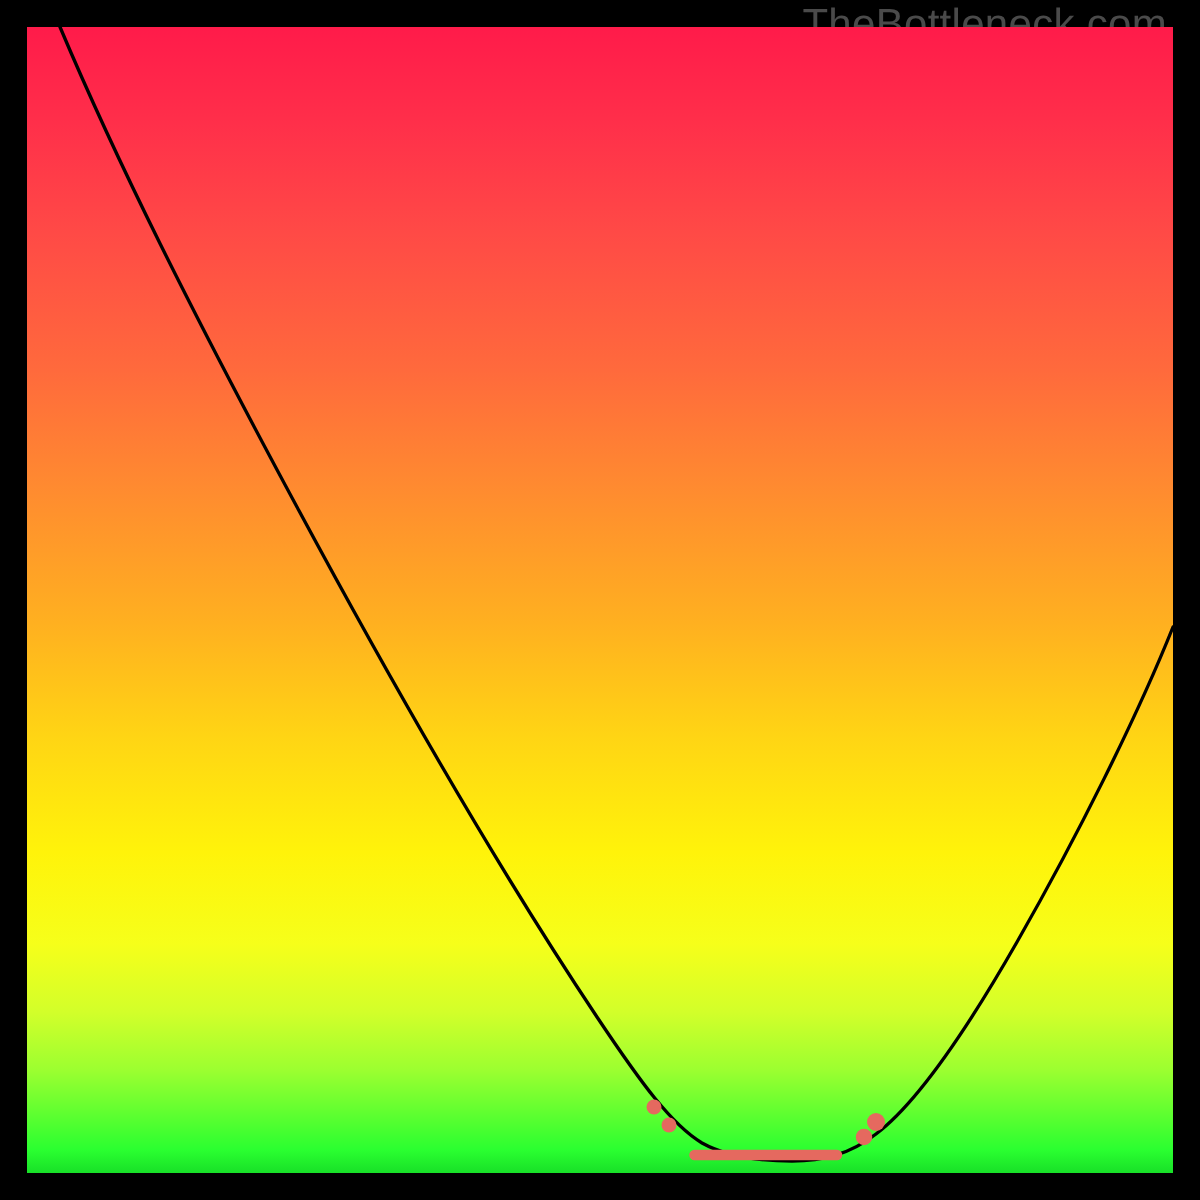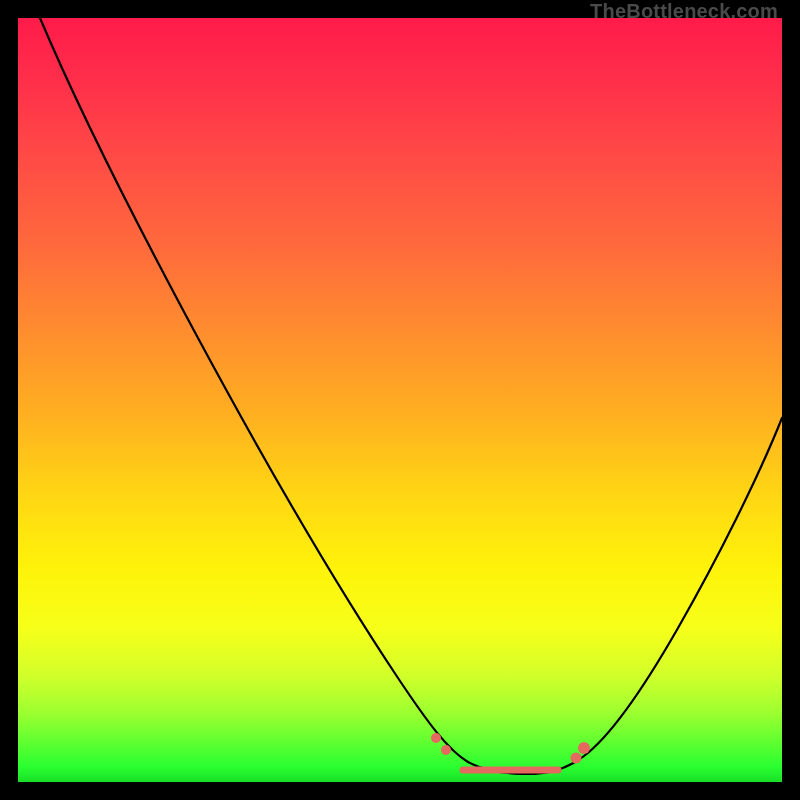--- a/index.html
+++ b/index.html
@@ -42,23 +42,23 @@
       #5cff30 95%,
       #2aff30 98%,
       #18e028 100%
     );
   }
   .watermark {
     position: absolute;
     top: 0px;
     right: 22px;
     color: #4a4a4a;
-    font-size: 20px;
+    font-size: 28px;
     letter-spacing: 0.2px;
-    font-weight: 700;
+    font-weight: 400;
   }
   svg.curve {
     position: absolute;
     left: 0;
     top: 0;
     width: 764px;
     height: 764px;
     overflow: visible;
   }
   .curve-path {

